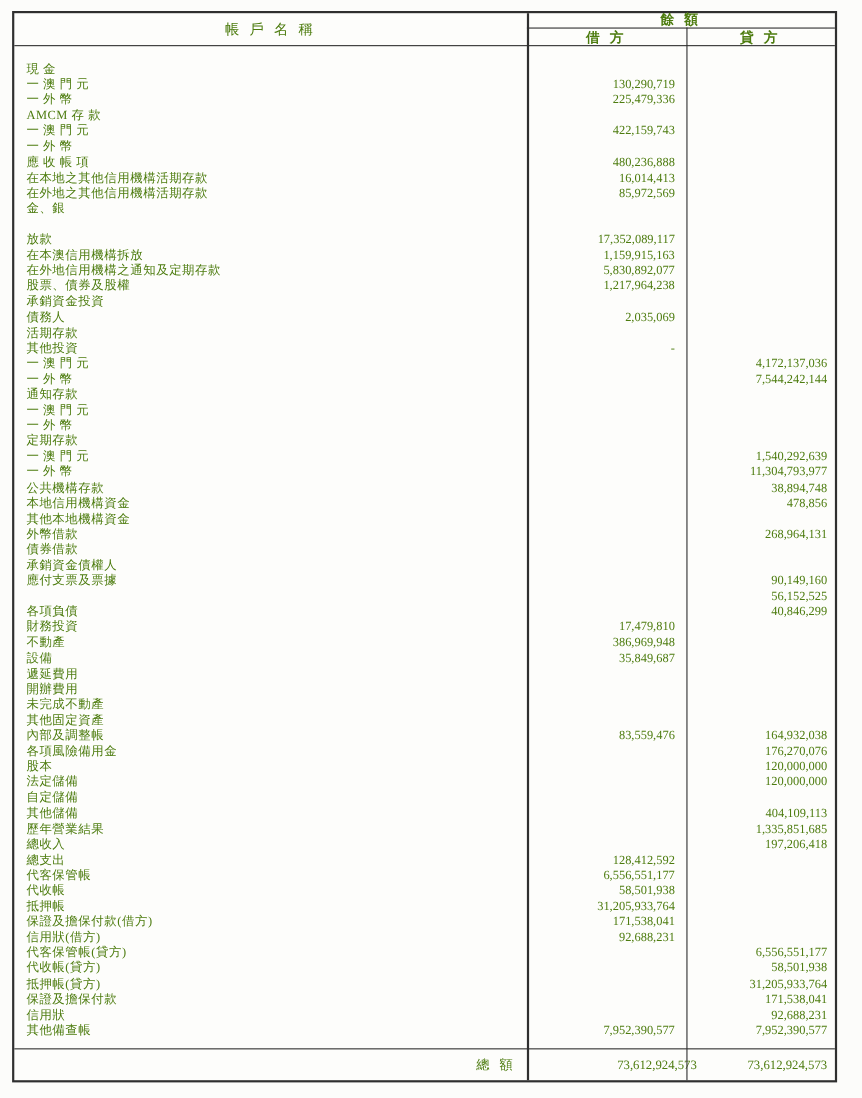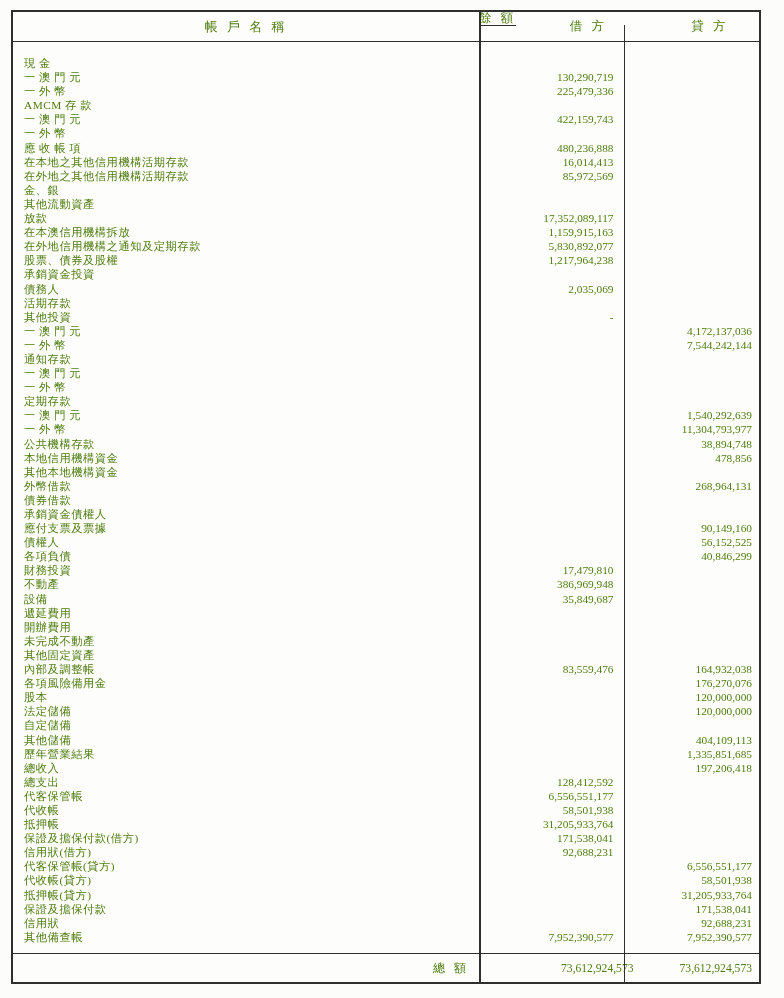--- a/index.html
+++ b/index.html
@@ -34,21 +34,21 @@
     flex:0 0 auto;
     display:flex;
     border-bottom:1.5px solid #2f2f2f;
     height:29px;
   }
   .h-name{
     width:466px;flex:0 0 auto;
     display:flex;align-items:center;justify-content:center;
     font-size:13px;letter-spacing:3px;
   }
-  .h-right{flex:1;display:flex;flex-direction:row;}
+  .h-right{flex:1;display:flex;flex-direction:column;font-weight:bold;}
   .h-balance{
     height:13px;flex:0 0 auto;
     border-bottom:1.5px solid #2f2f2f;
     text-align:center;line-height:12px;
     font-size:12.5px;letter-spacing:3px;
   }
   .h-sub{flex:1;display:flex;}
   .h-debit{
     width:144.5px;flex:0 0 auto;
     font-size:12.5px;letter-spacing:3px;
@@ -158,21 +158,20 @@
     <div class="cell credit"></div>
   </div>
 
   <div class="row">
     <div class="cell name">金、銀</div>
     <div class="cell debit"></div>
     <div class="cell credit"></div>
   </div>
 
   <div class="row">
-    <div class="cell name">其他流動資產</div>
     <div class="cell debit"></div>
     <div class="cell credit"></div>
   </div>
 
   <div class="row">
     <div class="cell name">放款</div>
     <div class="cell debit">17,352,089,117</div>
     <div class="cell credit"></div>
   </div>
 
@@ -302,21 +301,20 @@
     <div class="cell credit"></div>
   </div>
 
   <div class="row">
     <div class="cell name">應付支票及票據</div>
     <div class="cell debit"></div>
     <div class="cell credit">90,149,160</div>
   </div>
 
   <div class="row">
-    <div class="cell name">債權人</div>
     <div class="cell debit"></div>
     <div class="cell credit">56,152,525</div>
   </div>
 
   <div class="row">
     <div class="cell name">各項負債</div>
     <div class="cell debit"></div>
     <div class="cell credit">40,846,299</div>
   </div>
 

